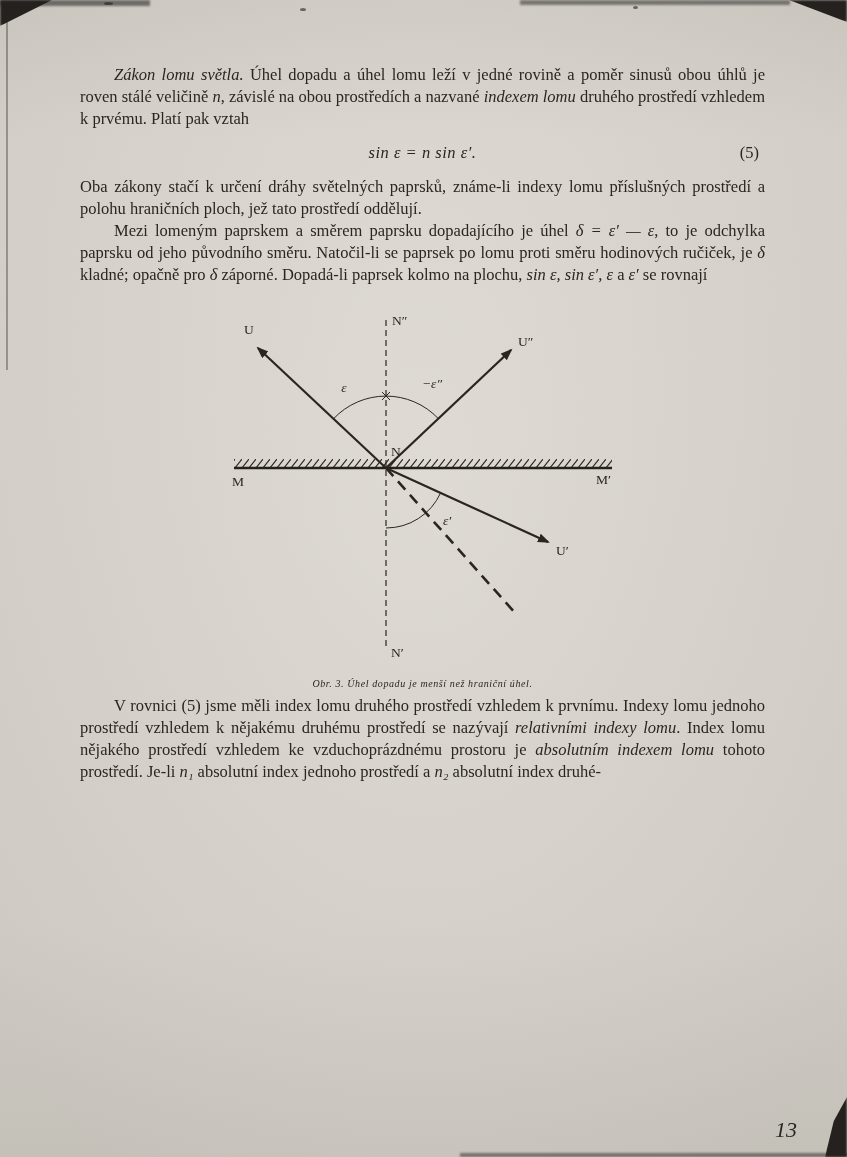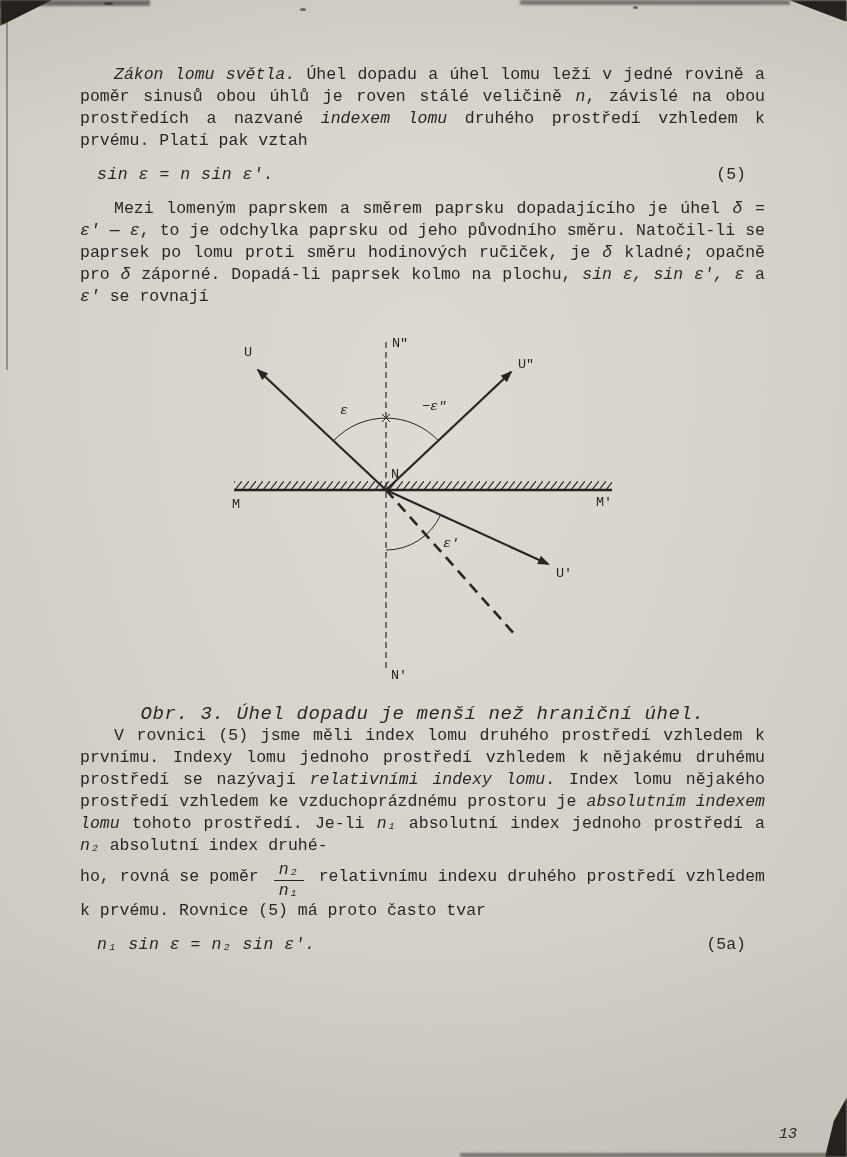--- a/index.html
+++ b/index.html
@@ -4,47 +4,47 @@
 <style>
   html,body{margin:0;padding:0;background:#b8b5ae;}
   .page{
     position:relative;
     width:847px;height:1157px;
     margin:0 auto;
     background:
       radial-gradient(ellipse at 50% 40%, rgba(255,255,255,0.10), rgba(0,0,0,0.05) 90%),
       linear-gradient(180deg,#d3cfc7,#dcd8d0 12%,#d9d5cd 80%,#cfcbc3);
     overflow:hidden;
-    font-family:Liberation Mono, monospace;
+    font-family:Liberation Serif, serif;
     color:#2b2622;
   }
   .content{
     position:absolute;left:80px;top:0;width:685px;
     padding-top:64px;
     font-size:16.5px;line-height:22px;
   }
   .para{margin:0;text-align:justify;}
   .indent{text-indent:34px;}
   .i{font-style:italic;}
-  .equation{position:relative;text-align:left;margin:12px 17px;}
+  .equation{position:relative;text-align:center;margin:12px 4px;}
   .eq-body{font-style:italic;letter-spacing:0.5px;}
   .eq-num{position:absolute;right:2px;top:0;font-style:normal;}
   .frac{display:inline-block;vertical-align:-0.85em;text-align:center;line-height:1.1;margin:0 5px;font-style:italic;}
   .frac .num{display:block;border-bottom:1.4px solid #2b2622;padding:0 5px 1px;}
   .frac .den{display:block;padding-top:1px;}
   .figure{margin-top:20px;text-align:center;}
   .figure svg{display:block;margin:0 auto;}
-  .caption{margin-top:20px;text-align:center;font-style:italic;font-size:19px;letter-spacing:0.6px;}
+  .caption{margin-top:12px;text-align:center;font-style:italic;font-size:10px;letter-spacing:0.6px;}
   .mt30{margin-top:30px;}
   .mt10{margin-top:10px;}
   .mt6{}
   .mt4{margin-top:4px;}
   .pageno{
     position:absolute;right:50px;bottom:14px;
-    font-style:italic;font-size:15px;color:#2b2622;
+    font-style:italic;font-size:22px;color:#2b2622;
   }
   
   .art{position:absolute;background:#24211e;}
   .a-tl{left:0;top:0;width:52px;height:26px;clip-path:polygon(0 0,100% 0,0 100%);filter:blur(1px);}
   .a-tl2{left:0;top:0;width:150px;height:6px;opacity:.55;filter:blur(1px);}
   .a-tr{right:0;top:0;width:58px;height:22px;clip-path:polygon(0 0,100% 0,100% 100%);filter:blur(1px);}
   .a-top{left:520px;top:0;width:270px;height:5px;opacity:.5;filter:blur(1px);}
   .a-left{left:6px;top:10px;width:2px;height:360px;opacity:.35;filter:blur(0.6px);}
   .a-br{right:0;bottom:0;width:22px;height:60px;clip-path:polygon(100% 0,100% 100%,0 100%,40% 40%);filter:blur(1px);}
   .a-bottom{left:460px;bottom:0;width:387px;height:4px;opacity:.5;filter:blur(1px);}
@@ -73,20 +73,21 @@
 
   <div class="content">
 
     <p class="para indent"><span class="i">Zákon lomu světla.</span><span> Úhel dopadu a úhel lomu leží v jedné rovině a poměr sinusů obou úhlů je roven stálé veličině </span><span class="i">n</span><span>, závislé na obou prostředích a nazvané </span><span class="i">indexem lomu</span><span> druhého prostředí vzhledem k prvému. Platí pak vztah</span></p>
 
     <div class="equation">
       <span class="eq-body">sin ε = n sin ε′.</span>
       <span class="eq-num">(5)</span>
     </div>
 
+    <p class="para"><span>Oba zákony stačí k určení dráhy světelných paprsků, známe-li indexy lomu příslušných prostředí a polohu hraničních ploch, jež tato prostředí oddělují.</span></p>
 
     <p class="para indent mt6"><span>Mezi lomeným paprskem a směrem paprsku dopadajícího je úhel </span><span class="i">δ = ε′ — ε</span><span>, to je odchylka paprsku od jeho původního směru. Natočil-li se paprsek po lomu proti směru hodinových ručiček, je </span><span class="i">δ</span><span> kladné; opačně pro </span><span class="i">δ</span><span> záporné. Dopadá-li paprsek kolmo na plochu, </span><span class="i">sin ε, sin ε′, ε</span><span> a </span><span class="i">ε′</span><span> se rovnají</span></p>
 
     <div class="figure">
       <svg width="390" height="355" viewBox="0 0 390 355">
         <defs>
           <pattern id="hatch" width="7" height="9" patternUnits="userSpaceOnUse">
             <line x1="0" y1="9" x2="7" y2="0" stroke="#2a2520" stroke-width="1.1"></line>
           </pattern>
           <marker id="arr" markerWidth="14" markerHeight="11" refX="10" refY="4.5" orient="auto" markerUnits="userSpaceOnUse">
@@ -120,24 +121,19 @@
         <text x="215" y="219" class="fig-label-i">ε′</text>
         <text x="328" y="249" class="fig-label">U′</text>
         <text x="163" y="351" class="fig-label">N′</text>
       </svg>
       <div class="caption">Obr. 3. Úhel dopadu je menší než hraniční úhel.</div>
     </div>
 
 
     <p class="para indent"><span>V rovnici (5) jsme měli index lomu druhého prostředí vzhledem k prvnímu. Indexy lomu jednoho prostředí vzhledem k nějakému druhému prostředí se nazývají </span><span class="i">relativními indexy lomu</span><span>. Index lomu nějakého prostředí vzhledem ke vzduchoprázdnému prostoru je </span><span class="i">absolutním indexem lomu</span><span> tohoto prostředí. Je-li </span><span class="i">n₁</span><span> absolutní index jednoho prostředí a </span><span class="i">n₂</span><span> absolutní index druhé-</span></p>
 
-    <p class="para mt4"><span><span>ho, rovná se poměr </span></span><span class="frac"><span class="num">n₂</span><span class="den">n₁</span></span><span><span> relativnímu indexu druhého prostředí vzhledem k prvému. Rovnice (5) má proto často tvar</span></span></p>
 
-    <div class="equation">
-      <span class="eq-body">n₁ sin ε = n₂ sin ε′.</span>
-      <span class="eq-num">(5a)</span>
-    </div>
 
 
   </div>
 
   <div class="pageno">13</div>
 </div>
 
 </body></html>

